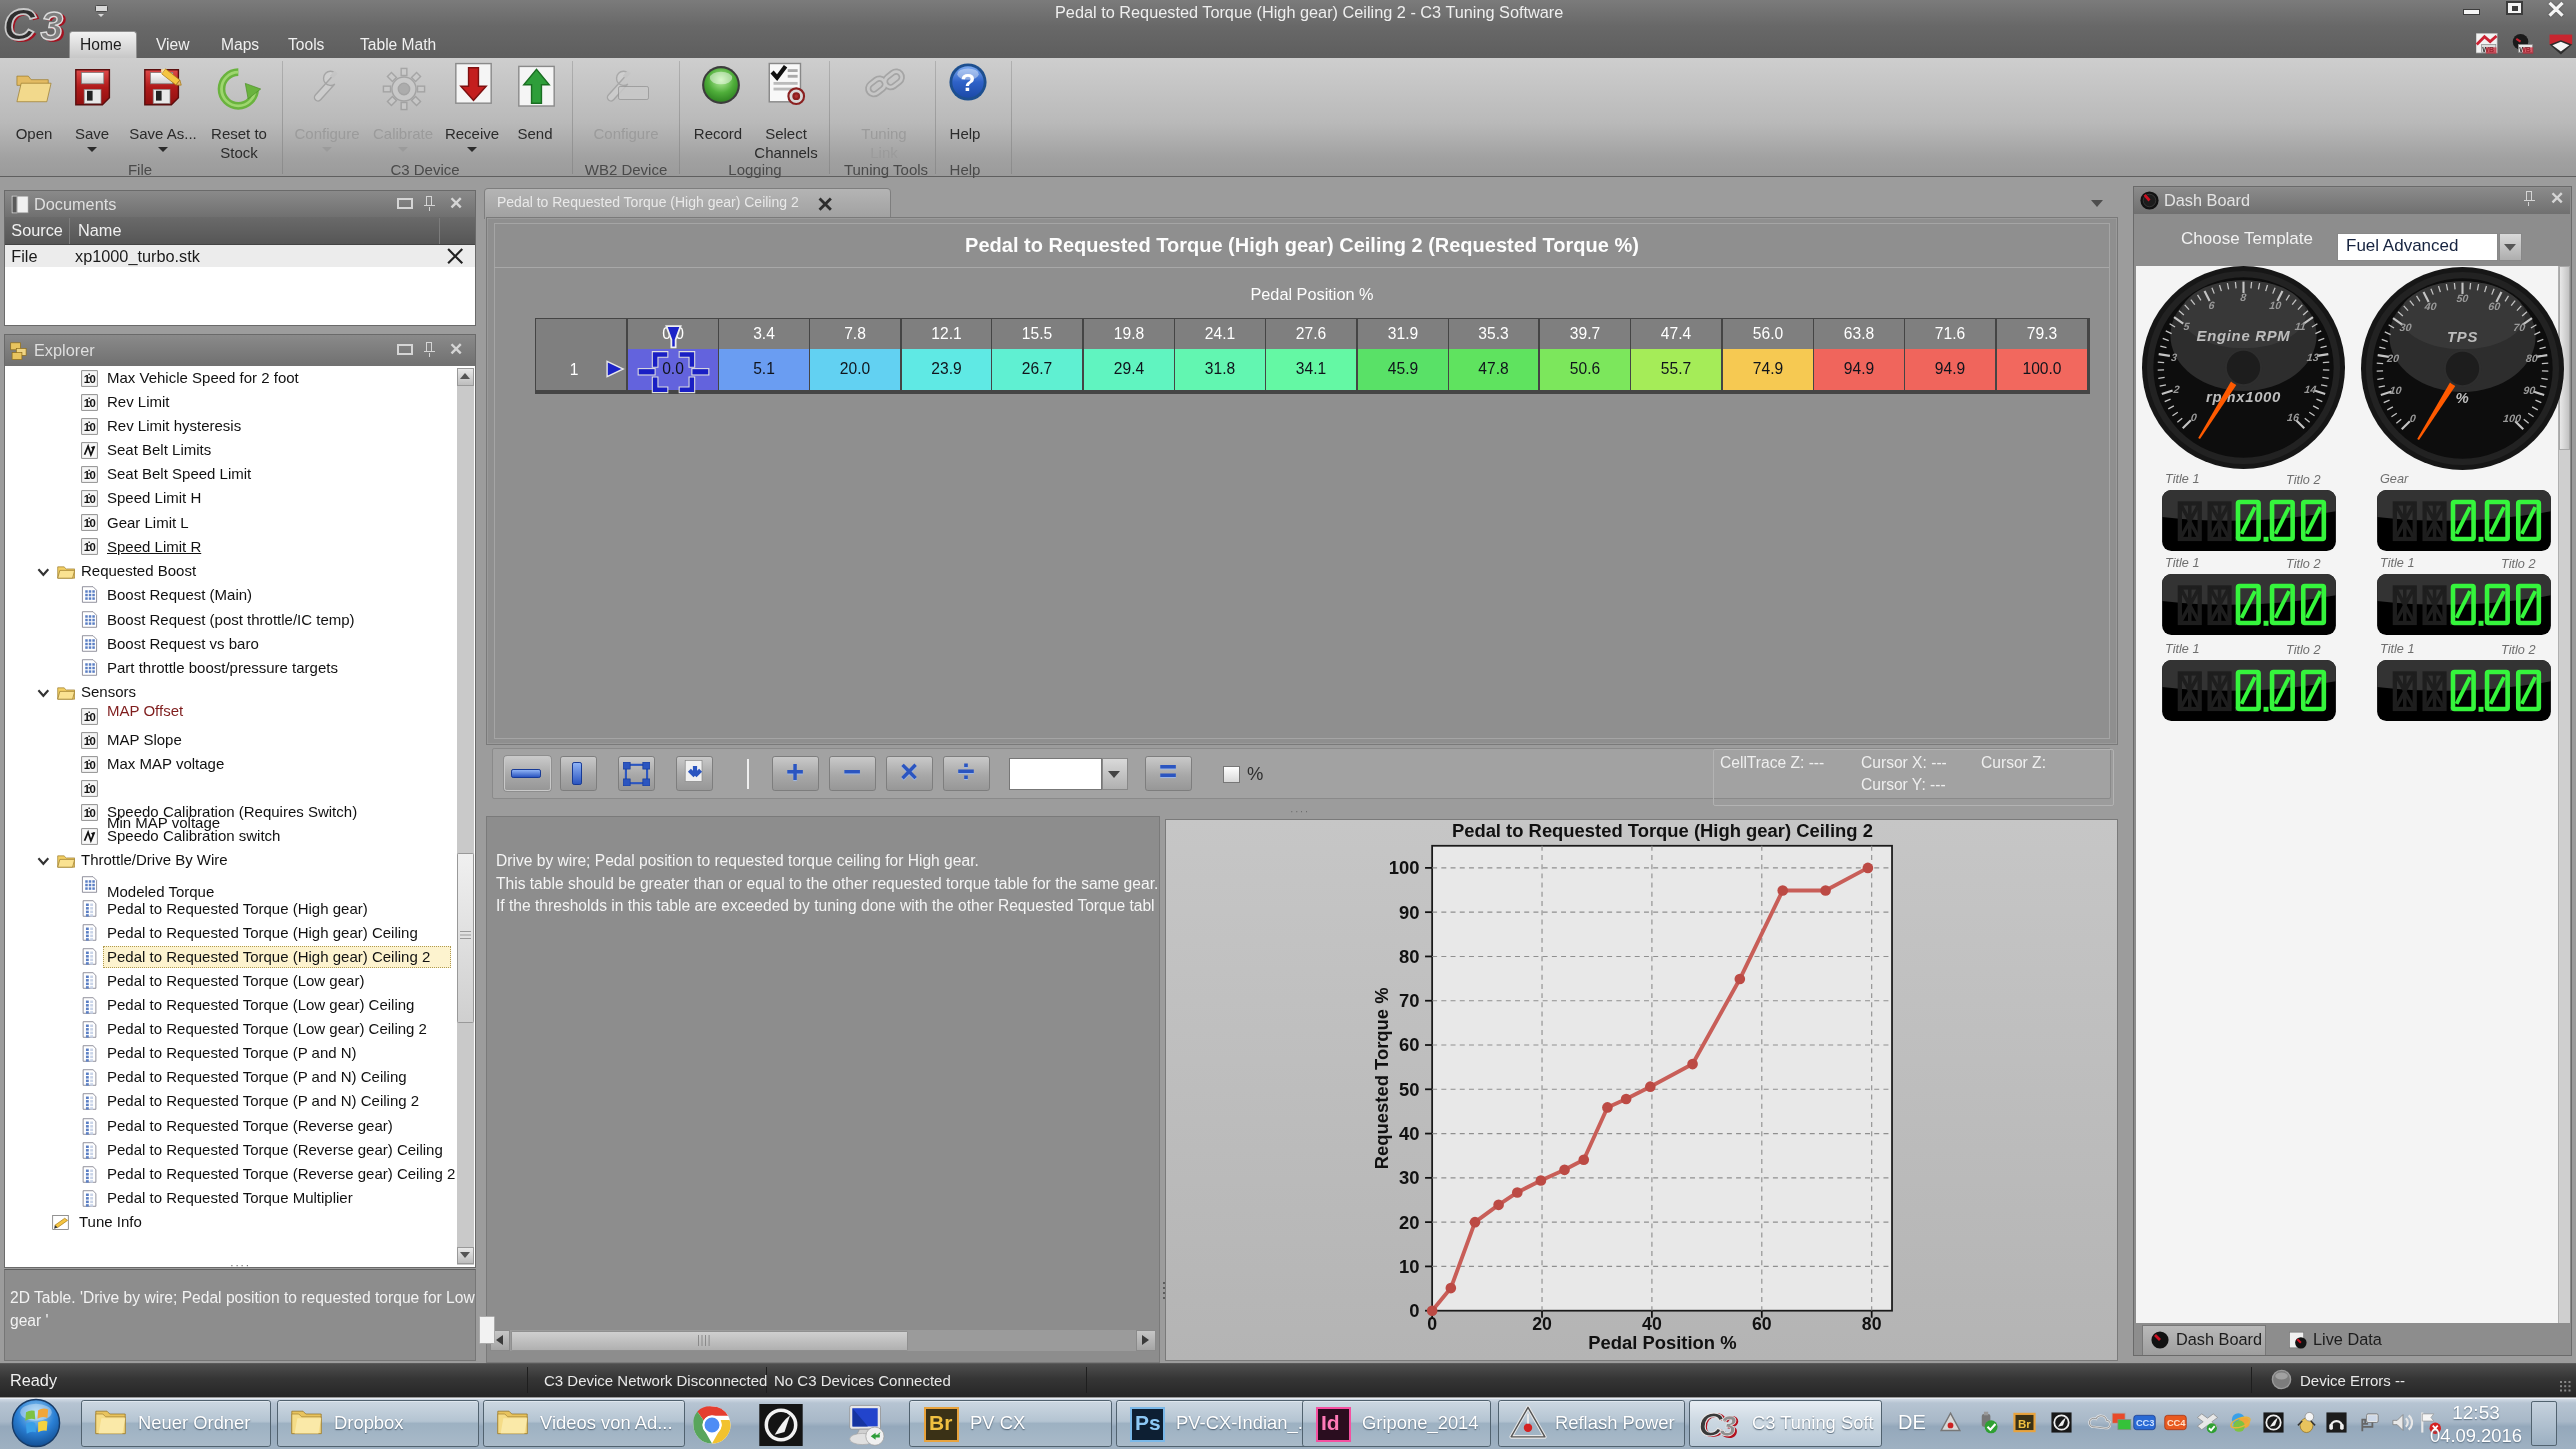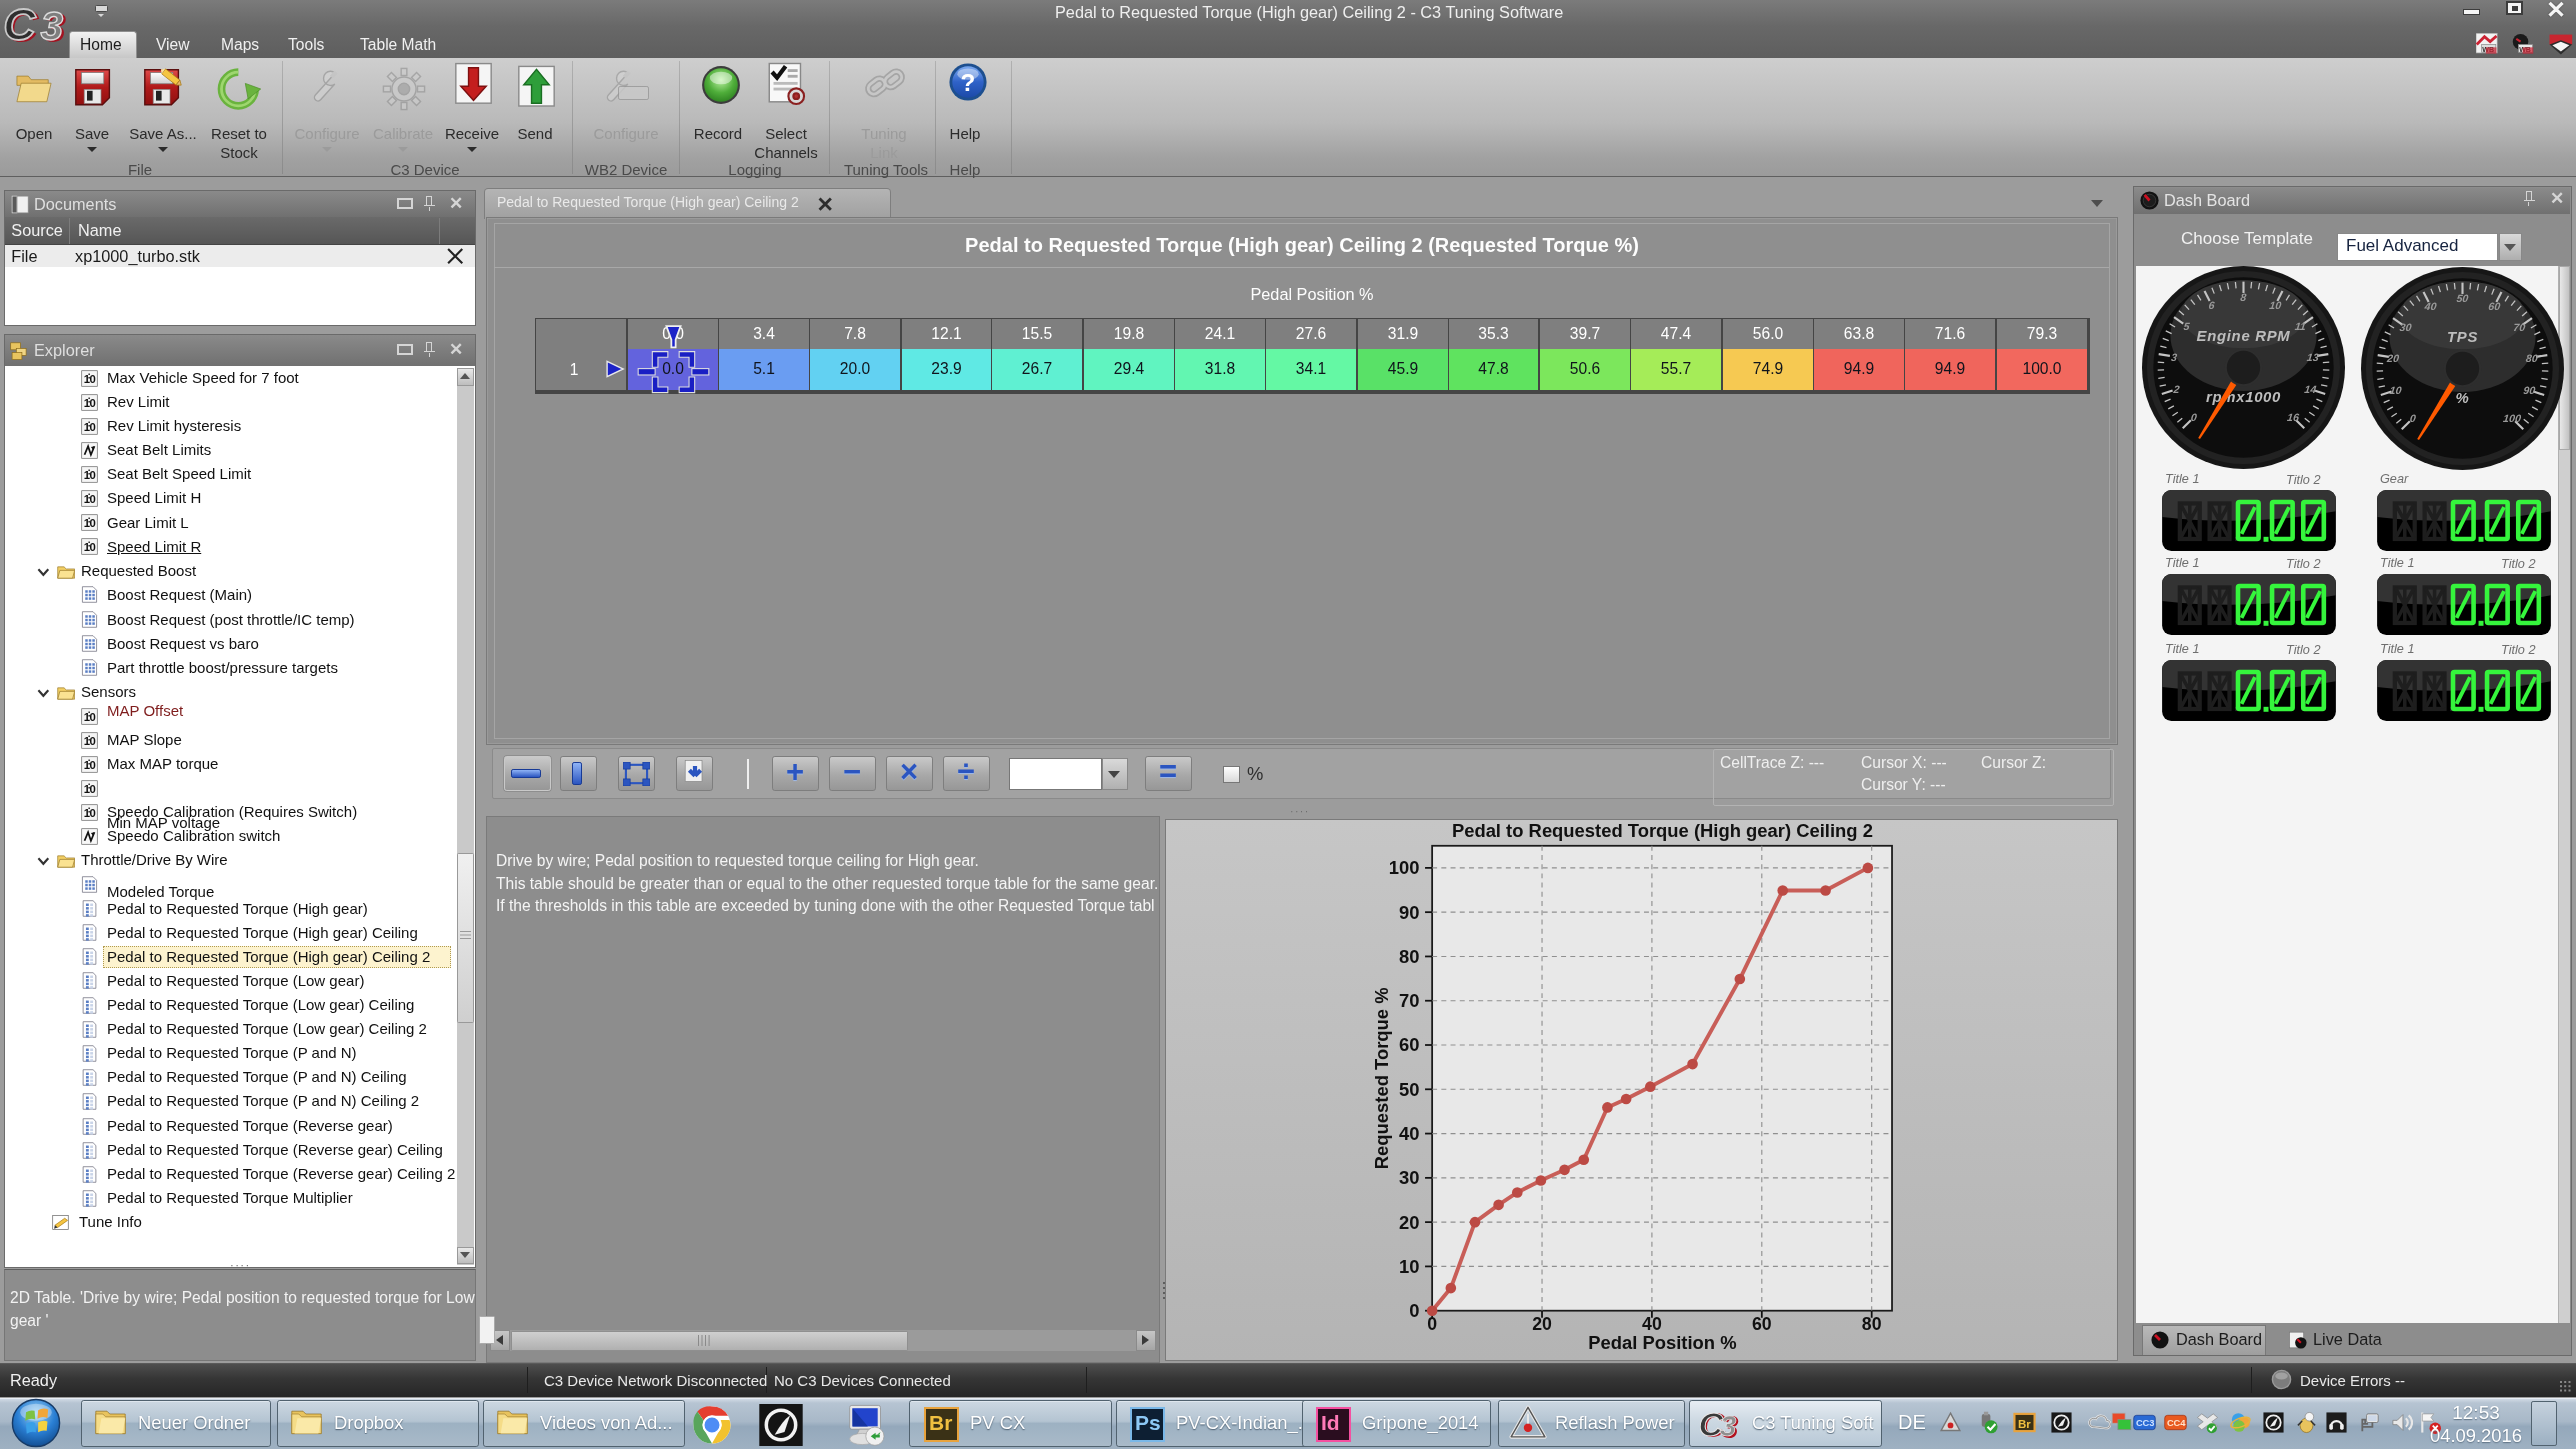--- a/index.html
+++ b/index.html
@@ -152,21 +152,21 @@
   </svg><div class="abs" style="left:3.5px;top:334px;width:472px;height:934px;border:1.4px solid #6a6a6a;background:#ffffff;"></div><div class="abs" style="left:5px;top:335px;width:470px;height:31px;background:linear-gradient(#8a8a8a,#707070);"></div><svg class="abs" style="left:8.5px;top:340px" width="23" height="21" viewBox="0 0 32 30">
     <rect x="2" y="4" width="14" height="10" fill="#e8c45f" stroke="#8a6a1a"></rect>
     <rect x="10" y="12" width="14" height="10" fill="#f0d584" stroke="#8a6a1a"></rect>
     <rect x="4" y="18" width="14" height="10" fill="#e8c45f" stroke="#8a6a1a"></rect>
   </svg><div class="tx" style="left:34px;top:341px;font-size:16.3px;color:#dfdfdf;">Explorer</div><div class="abs" style="left:397px;top:344px;width:15.6px;height:10.6px;border:2.1px solid #d5d5d5;"></div><div class="abs" style="left:426px;top:342px;width:5.7px;height:9.2px;border:1.4px solid #d5d5d5;border-bottom:none;"></div><div class="abs" style="left:424px;top:351px;width:11.3px;height:1.4px;background:#d5d5d5;"></div><div class="abs" style="left:429px;top:353px;width:1.4px;height:4.2px;background:#d5d5d5;"></div><div class="tx" style="left:449px;top:339px;font-size:17px;font-weight:bold;color:#d5d5d5;">✕</div><svg class="abs" style="left:81px;top:370px" width="17" height="17" viewBox="0 0 24 24">
     <rect x="1" y="1" width="22" height="22" fill="#f5f5f5" stroke="#666"></rect>
     <text x="4" y="18" font-size="16" font-weight="bold" fill="#111">1</text>
     <text x="12" y="18" font-size="16" font-weight="bold" fill="#111">0</text>
     <rect x="10.5" y="5" width="2" height="2" fill="#111"></rect>
     <rect x="10.5" y="10" width="2" height="2" fill="#111"></rect>
-  </svg><div class="tx" style="left:107px;top:369px;font-size:15px;color:#111;">Max Vehicle Speed for 7 foot</div><svg class="abs" style="left:81px;top:394px" width="17" height="17" viewBox="0 0 24 24">
+  </svg><div class="tx" style="left:107px;top:369px;font-size:15px;color:#111;">Max Vehicle Speed for 2 foot</div><svg class="abs" style="left:81px;top:394px" width="17" height="17" viewBox="0 0 24 24">
     <rect x="1" y="1" width="22" height="22" fill="#f5f5f5" stroke="#666"></rect>
     <text x="4" y="18" font-size="16" font-weight="bold" fill="#111">1</text>
     <text x="12" y="18" font-size="16" font-weight="bold" fill="#111">0</text>
     <rect x="10.5" y="5" width="2" height="2" fill="#111"></rect>
     <rect x="10.5" y="10" width="2" height="2" fill="#111"></rect>
   </svg><div class="tx" style="left:107px;top:393px;font-size:15px;color:#111;">Rev Limit</div><svg class="abs" style="left:81px;top:418px" width="17" height="17" viewBox="0 0 24 24">
     <rect x="1" y="1" width="22" height="22" fill="#f5f5f5" stroke="#666"></rect>
     <text x="4" y="18" font-size="16" font-weight="bold" fill="#111">1</text>
     <text x="12" y="18" font-size="16" font-weight="bold" fill="#111">0</text>
     <rect x="10.5" y="5" width="2" height="2" fill="#111"></rect>
@@ -264,21 +264,21 @@
     <text x="4" y="18" font-size="16" font-weight="bold" fill="#111">1</text>
     <text x="12" y="18" font-size="16" font-weight="bold" fill="#111">0</text>
     <rect x="10.5" y="5" width="2" height="2" fill="#111"></rect>
     <rect x="10.5" y="10" width="2" height="2" fill="#111"></rect>
   </svg><div class="tx" style="left:107px;top:731px;font-size:15px;color:#111;">MAP Slope</div><svg class="abs" style="left:81px;top:756px" width="17" height="17" viewBox="0 0 24 24">
     <rect x="1" y="1" width="22" height="22" fill="#f5f5f5" stroke="#666"></rect>
     <text x="4" y="18" font-size="16" font-weight="bold" fill="#111">1</text>
     <text x="12" y="18" font-size="16" font-weight="bold" fill="#111">0</text>
     <rect x="10.5" y="5" width="2" height="2" fill="#111"></rect>
     <rect x="10.5" y="10" width="2" height="2" fill="#111"></rect>
-  </svg><div class="tx" style="left:107px;top:755px;font-size:15px;color:#111;">Max MAP torque</div><svg class="abs" style="left:81px;top:780px" width="17" height="17" viewBox="0 0 24 24">
+  </svg><div class="tx" style="left:107px;top:755px;font-size:15px;color:#111;">Max MAP voltage</div><svg class="abs" style="left:81px;top:780px" width="17" height="17" viewBox="0 0 24 24">
     <rect x="1" y="1" width="22" height="22" fill="#f5f5f5" stroke="#666"></rect>
     <text x="4" y="18" font-size="16" font-weight="bold" fill="#111">1</text>
     <text x="12" y="18" font-size="16" font-weight="bold" fill="#111">0</text>
     <rect x="10.5" y="5" width="2" height="2" fill="#111"></rect>
     <rect x="10.5" y="10" width="2" height="2" fill="#111"></rect>
   </svg><div class="tx" style="left:107px;top:814px;font-size:15px;color:#111;">Min MAP voltage</div><svg class="abs" style="left:81px;top:804px" width="17" height="17" viewBox="0 0 24 24">
     <rect x="1" y="1" width="22" height="22" fill="#f5f5f5" stroke="#666"></rect>
     <text x="4" y="18" font-size="16" font-weight="bold" fill="#111">1</text>
     <text x="12" y="18" font-size="16" font-weight="bold" fill="#111">0</text>
     <rect x="10.5" y="5" width="2" height="2" fill="#111"></rect>

